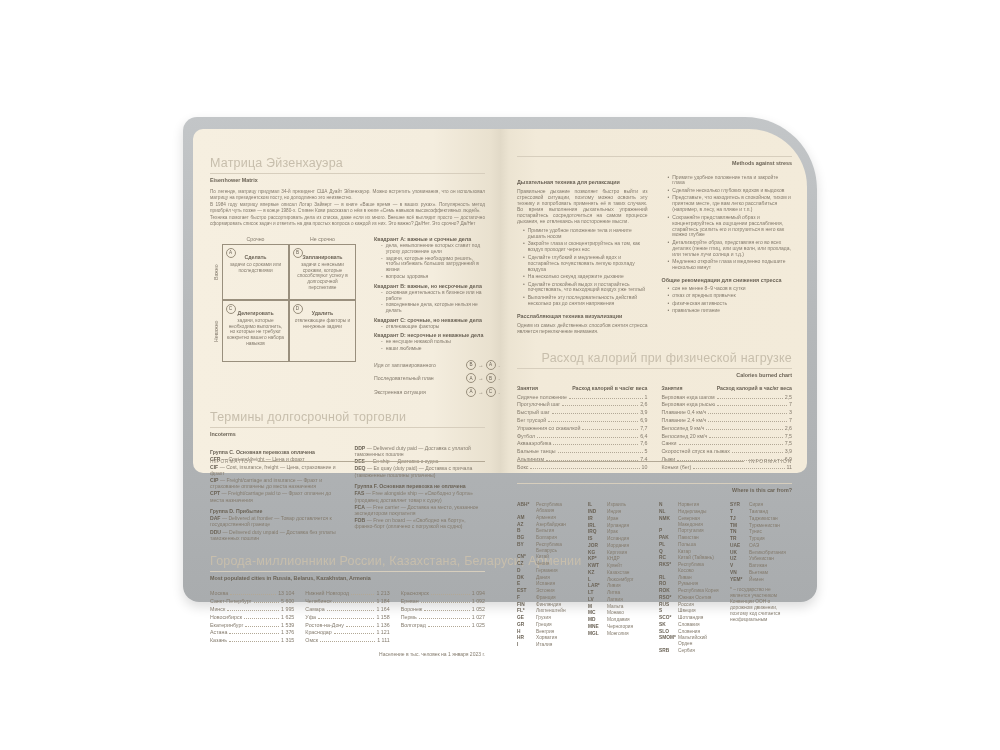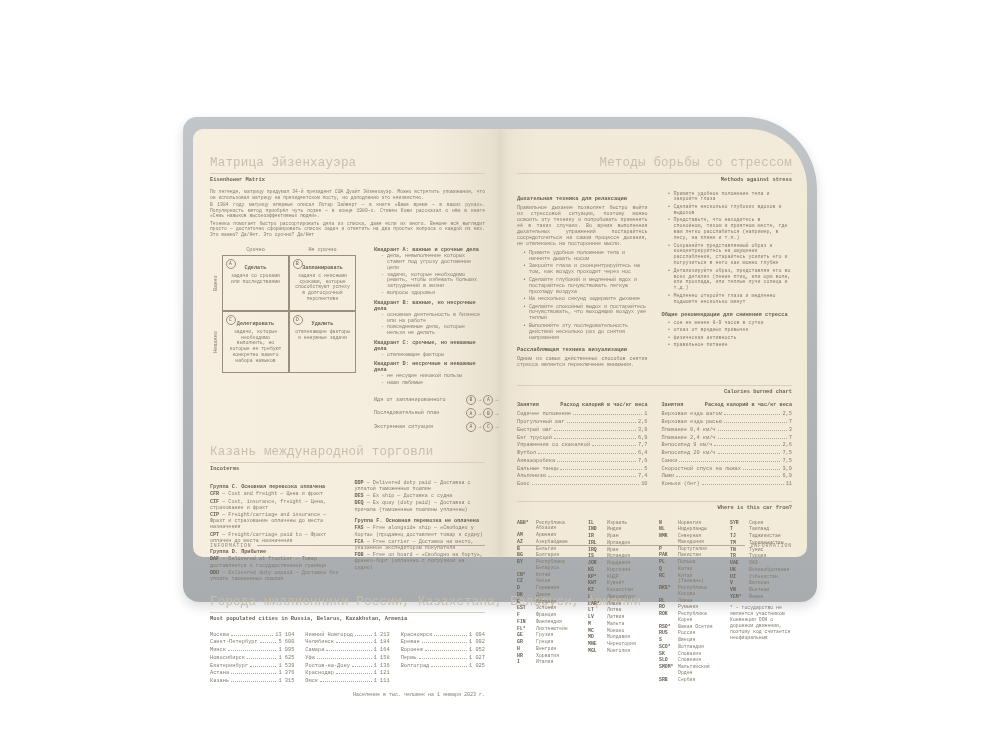--- a/index.html
+++ b/index.html
@@ -1,21 +1,21 @@
 <!DOCTYPE html>
 <html><head>
 <meta charset="utf-8">
 <style>
   html,body{margin:0;padding:0;background:#ffffff;}
   .shot{position:relative;width:1000px;height:750px;background:#ffffff;overflow:hidden;
         font-family:"Liberation Sans", sans-serif;}
   .cover{position:absolute;left:183px;top:117px;width:634px;height:485px;
          background:linear-gradient(180deg,#c3c6c8 0%,#b4b7b9 45%,#a9acae 100%);
          border-radius:14px 72px 16px 16px;box-shadow:0 5px 12px rgba(0,0,0,.14);}
-  .page{position:absolute;top:129px;width:307px;height:428px;font-family:Liberation Mono, monospace;}
+  .page{position:absolute;top:129px;width:307px;height:344px;}
   .page.left{left:193px;border-radius:10px 0 0 10px;
          background:linear-gradient(90deg,#f6efe0 0%,#f4edde 78%,#e9e1cf 97%,#e2dac8 100%);}
   .page.right{left:500px;border-radius:0 58px 10px 0;
          background:linear-gradient(90deg,#e1d9c7 0%,#ece4d2 3%,#f2ead9 12%,#f3ebda 100%);}
   .content{position:absolute;left:17px;right:15px;top:0;bottom:0;}
   :root{--title:#c7beac;--rule:#d7cebd;--body:#847b6d;--bold:#6b6356;--line:#998f7d;}
 
   h2.sec{margin:0;font-weight:normal;font-size:12.5px;letter-spacing:.2px;color:var(--title);white-space:nowrap;}
   .rule{border-top:1px solid var(--rule);margin-top:3px;}
   .sub{font-size:5.4px;font-weight:bold;color:var(--bold);margin-top:3px;}
@@ -194,21 +194,21 @@
                   <span class="circ">B</span>
                   <span class="arr">→</span>
                   <span class="circ">D</span>
                 </div>
               </div>
           </div>
         </div>
       </div>
 
       <div class="sp6">
-        <h2 class="sec">Казань международной торговли</h2>
+        <h2 class="sec">Термины долгосрочной торговли</h2>
         <div class="rule"></div>
         <div class="sub">Incoterms</div>
         <div class="twocol">
           <div class="tcol">
               <div class="ghead">Группа C. Основная перевозка оплачена</div>
               <div class="term"><span class="b">CFR</span><span> — Cost and freight — Цена и фрахт</span></div>
               <div class="term"><span class="b">CIF</span><span> — Cost, insurance, freight — Цена, страхование и фрахт</span></div>
               <div class="term"><span class="b">CIP</span><span> — Freight/carriage and insurance — Фрахт и страхование оплачены до места назначения</span></div>
               <div class="term"><span class="b">CPT</span><span> — Freight/carriage paid to — Фрахт оплачен до места назначения</span></div>
               <div class="ghead">Группа D. Прибытие</div>
@@ -339,21 +339,20 @@
     </div>
     <div class="pfooter">
       <span>INFORMATION</span>
       <span class="fl"></span>
     </div>
   </div>
 
   <div class="page right">
     <div class="content">
       <div style="margin-top:27px;">
-        <h2 class="sec ra">Методы борьбы со стрессом</h2>
         <div class="rule"></div>
         <div class="sub ra">Methods against stress</div>
         <div class="twocol">
           <div class="tcol">
               <div class="bhead">Дыхательная техника для релаксации</div>
               <p class="para">Правильное дыхание позволяет быстро выйти из стрессовой ситуации, поэтому можно освоить эту технику и попробовать применять её в таких случаях. Во время выполнения дыхательных упражнений постарайтесь сосредоточиться на самом процессе дыхания, не отвлекаясь на посторонние мысли.</p>
               <div class="bi">
                 <span class="bu">•</span>
                 <span>Примите удобное положение тела и начните дышать носом</span>
               </div>
@@ -420,20 +419,21 @@
               </div>
               <div class="bi">
                 <span class="bu">•</span>
                 <span>правильное питание</span>
               </div>
             </div>
         </div>
       </div>
 
       <div class="sp6">
+        <h2 class="sec ra">Расход калорий при физической нагрузке</h2>
         <div class="rule"></div>
         <div class="sub ra">Calories burned chart</div>
         <div class="twocol">
           <div class="tcol caltbl">
               <div class="hd">
                 <span>Занятия</span>
                 <span>Расход калорий в час/кг веса</span>
               </div>
               <div class="drow">
                 <span class="nm">Сидячее положение</span>

